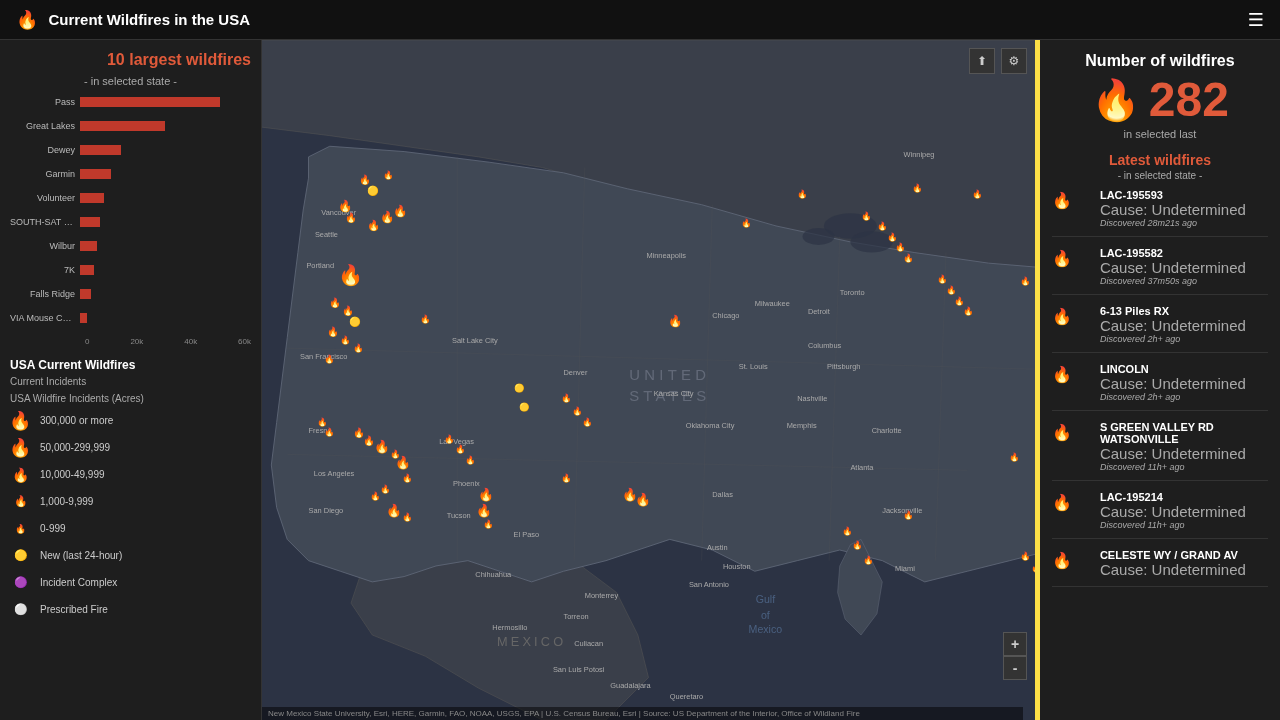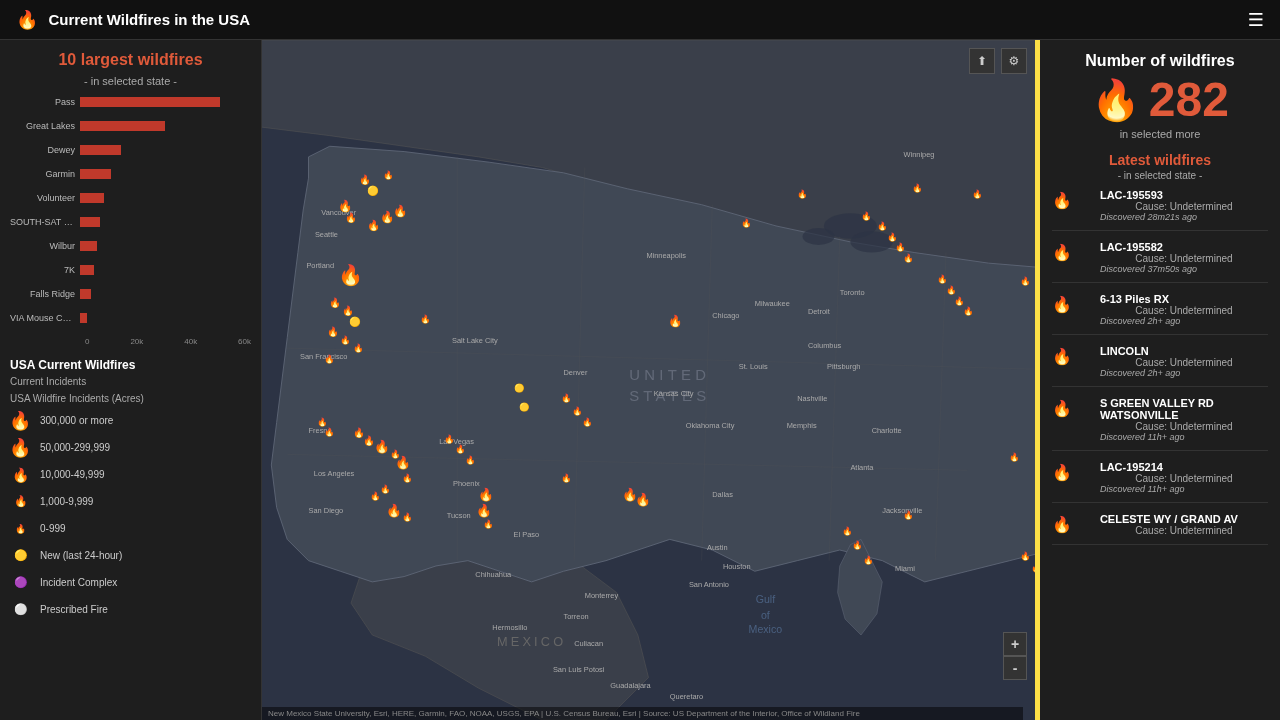--- a/index.html
+++ b/index.html
@@ -54,21 +54,21 @@
       border-right: 1px solid #333;
       overflow-y: auto;
       flex-shrink: 0;
       padding: 10px;
     }
 
     .panel-title {
       color: #e05a3a;
       font-size: 16px;
       font-weight: bold;
-      text-align: center;
+      text-align: right;
       line-height: 1.3;
     }
     .panel-subtitle {
       color: #aaa;
       font-size: 11px;
       text-align: center;
       margin: 4px 0 10px;
     }
 
     
@@ -277,22 +277,21 @@
       flex: 1;
       margin-left: 20px;
     }
     .wildfire-name {
       color: #fff;
       font-size: 11px;
       font-weight: bold;
     }
     .wildfire-cause {
       color: #aaa;
-      font-size: 10px;
-      text-align: center;
+      font-size: 15px;
     }
     .wildfire-time {
       color: #aaa;
       font-size: 9px;
       font-style: italic;
     }
 
     
     #map-container {
       width: 100%;
@@ -605,21 +604,21 @@
     </div>
   </div>
 
   <div id="right-panel">
     <div id="wildfire-count-section">
       <div id="wildfire-count-title">Number of wildfires</div>
       <div id="wildfire-count-number">
         <span style="font-size:40px;">🔥</span>
         <span>282</span>
       </div>
-      <div id="wildfire-count-state">in selected more</div>
+      <div id="wildfire-count-state">in selected last</div>
     </div>
 
     <div class="latest-title">Latest wildfires</div>
     <div class="latest-subtitle">- in selected state -</div>
 
     <div id="wildfire-list">
         <div class="wildfire-item">
           <div class="wildfire-icon">🔥</div>
           <div class="wildfire-info">
             <div class="wildfire-name">LAC-195593</div>

